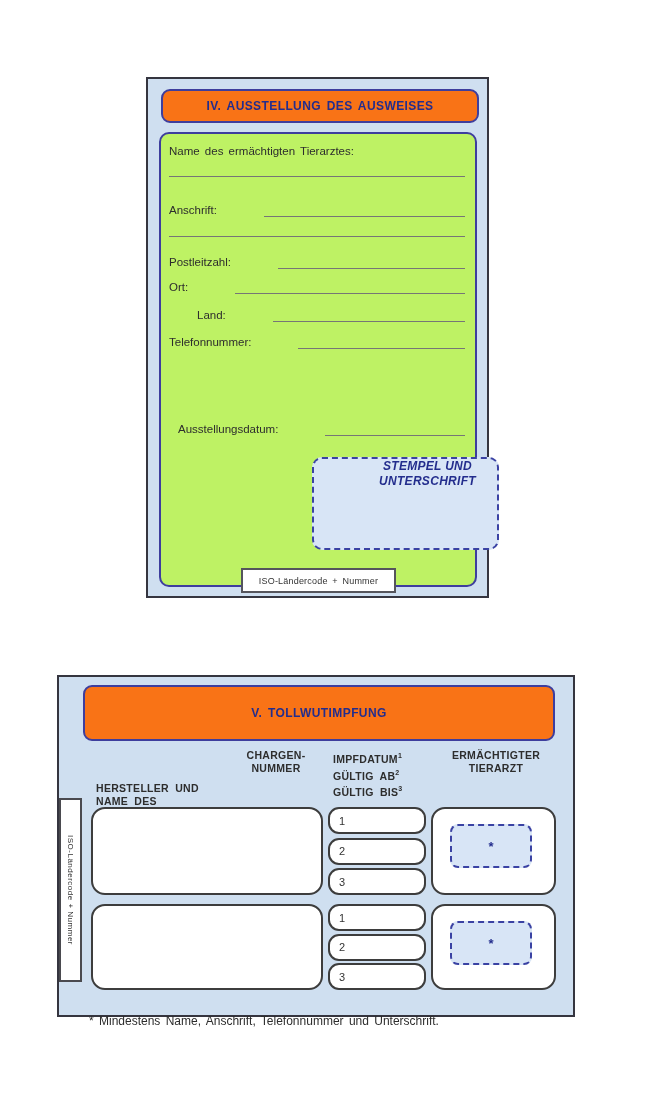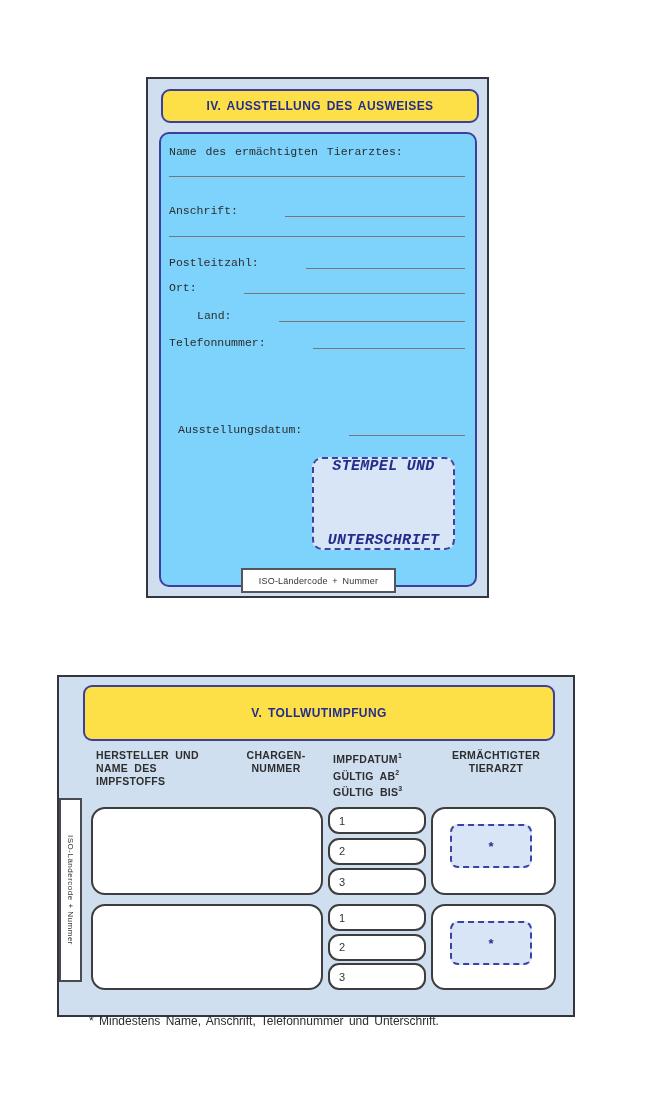--- a/index.html
+++ b/index.html
@@ -1,51 +1,51 @@
 <!DOCTYPE html>
 <html><head>
 <meta charset="utf-8">
 <style>
   html,body{margin:0;padding:0;background:#ffffff;}
   .page{position:relative;width:651px;height:1101px;background:#ffffff;overflow:hidden;
         font-family:"Liberation Sans", sans-serif;}
 
   
   .card{position:absolute;background:#cfdff0;border:2.5px solid #35353f;}
-  .tbox{position:absolute;background:#fde047;border:2px solid #3e3e9d;border-radius:9px;
+  .tbox{position:absolute;background:#f97316;border:2px solid #3e3e9d;border-radius:9px;
         display:flex;align-items:center;justify-content:center;}
   .navy{color:#232d8d;font-weight:bold;font-size:12px;letter-spacing:.4px;word-spacing:2px;}
 
   
   .card4{left:146px;top:77px;width:339px;height:517px;}
   .card4 .tbox{left:13px;top:10px;width:314px;height:30px;}
-  .panel{position:absolute;left:11px;top:53px;width:314px;height:451px;background:#7dd3fc;
-         border:2px solid #3e3e9d;border-radius:10px;font-family:Liberation Mono, monospace;}
+  .panel{position:absolute;left:11px;top:53px;width:314px;height:451px;background:#bef264;
+         border:2px solid #3e3e9d;border-radius:10px;}
   .lbl{font-size:11.5px;color:#2d2d2d;word-spacing:2px;line-height:13px;}
   .frow{position:absolute;left:8px;right:10px;height:14px;display:flex;align-items:flex-end;gap:37px;}
   .frow .line{flex:1;margin-left:10px;border-bottom:1.3px solid #767676;height:12px;}
   .fullline{position:absolute;left:8px;right:10px;border-bottom:1.3px solid #767676;height:0;}
   .lbl-name{position:absolute;left:8px;top:11px;}
   .l-name{top:42px;} .l-ansch2{top:102px;}
   .r-ansch{top:69px;} .r-plz{top:121px;} .r-ort{top:146px;} .r-land{top:174px;padding-left:28px;}
   .r-tel{top:201px;} .r-email{top:229px;} .r-datum{top:288px;margin-left:9px;}
   .stamp{position:absolute;left:151px;top:323px;width:139px;height:89px;background:#d8e5f6;
          border:2px dashed #3a42a3;border-radius:10px;display:flex;flex-direction:column;
-         align-items:center;justify-content:space-between;color:#232d8d;font-style:italic;
-         font-weight:bold;font-size:15px;line-height:15px;letter-spacing:.3px;}
+         align-items:center;justify-content:flex-start;color:#232d8d;font-style:italic;
+         font-weight:bold;font-size:12px;line-height:15px;letter-spacing:.3px;padding-left:44px;}
   .iso-tab{position:absolute;left:93px;top:489px;width:155px;height:25px;background:#fff;
            border:2px solid #55555c;z-index:4;display:flex;align-items:center;justify-content:center;
            font-size:9px;color:#333;letter-spacing:.2px;word-spacing:2px;box-sizing:border-box;}
 
   
   .card5{left:57px;top:675px;width:514px;height:338px;}
   .card5 .tbox{left:24px;top:8px;width:468px;height:52px;}
   .colh{position:absolute;top:72px;font-weight:bold;font-size:10.5px;line-height:13px;
         color:#2d2d2d;letter-spacing:.3px;word-spacing:3px;}
-  .h1{left:37px;} .h2{left:157px;width:120px;text-align:center;}
+  .h1{left:37px;margin-top:33px;} .h2{left:157px;width:120px;text-align:center;}
   .h3{left:274px;} .h4{left:376px;width:122px;text-align:center;}
   .colh sup{font-size:7px;}
   .side-tab{position:absolute;left:0;top:121px;width:23px;height:184px;background:#fff;
             border:2px solid #4a4a4f;z-index:3;display:flex;align-items:center;justify-content:center;
             box-sizing:border-box;}
   .side-tab span{writing-mode:vertical-rl;font-size:8px;color:#333;letter-spacing:.5px;white-space:nowrap;}
   .vrow{position:absolute;left:0;width:100%;height:88px;}
   .vrow1{top:130px;} .vrow2{top:227px;height:86px;}
   .bigbox{position:absolute;left:32px;top:0;bottom:0;width:232px;background:#fff;
           border:2px solid #3d3d3d;border-radius:14px;box-sizing:border-box;}

